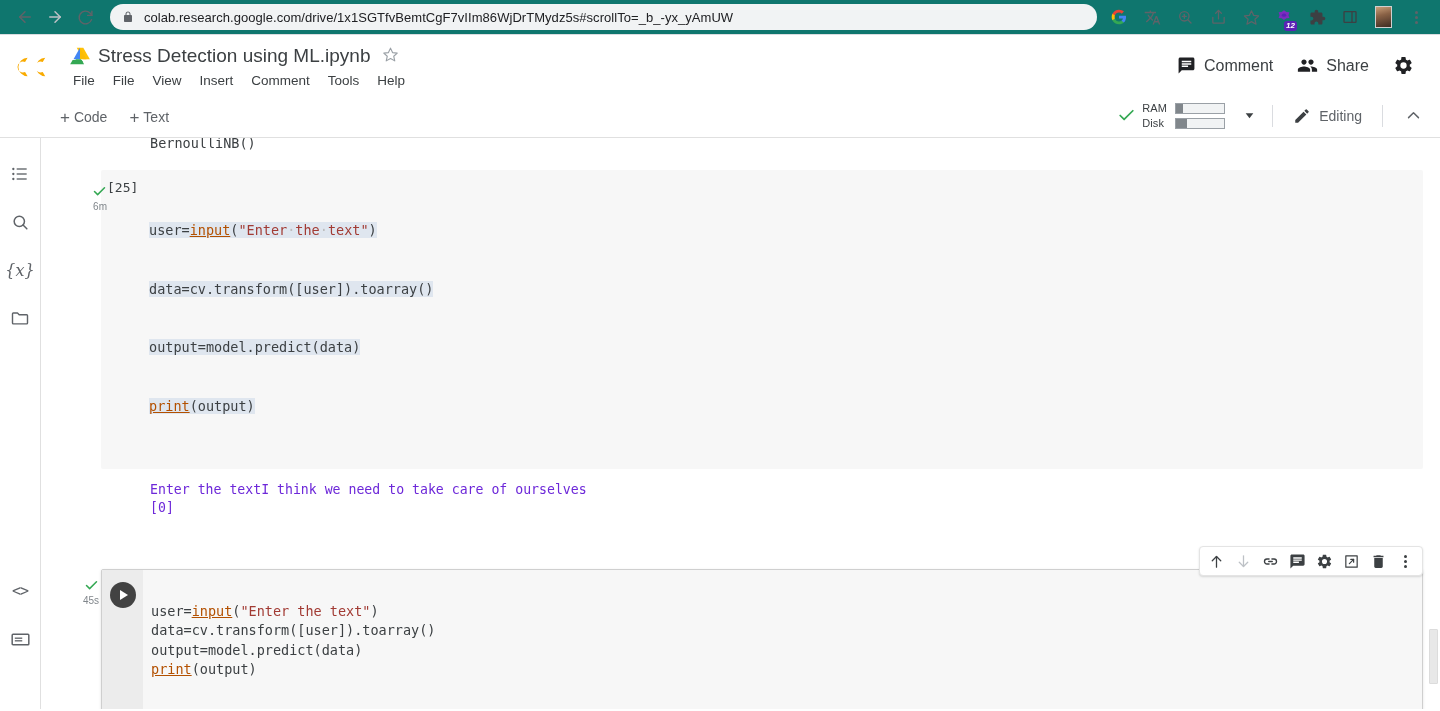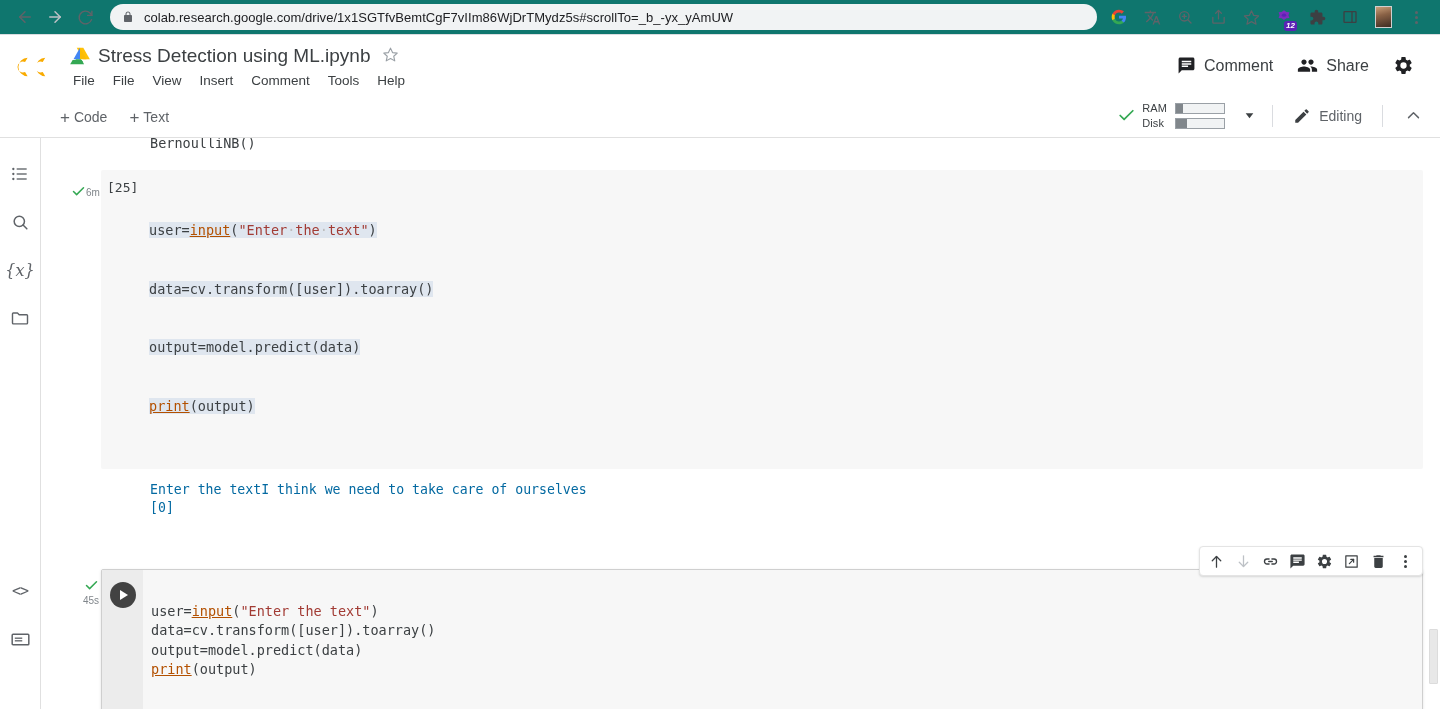--- a/index.html
+++ b/index.html
@@ -213,21 +213,21 @@
     height: 18px;
     overflow: hidden;
   }
 
   
   .cell { position: relative; }
   .cell-gutter-status {
     position: absolute;
     left: -18px; top: 0;
     width: 36px;
-    display: flex; flex-direction: row; align-items: center;
+    display: flex; flex-direction: column; align-items: flex-end;
     font-size: 10px; color: #80868b;
   }
   .status-check { color: #34a853; }
   .code-area {
     background: #f7f7f7;
     border-radius: 2px;
     display: flex;
   }
   .prompt-col {
     width: 48px;
@@ -251,21 +251,21 @@
   .code-lines .ln { display: block; }
   .code-lines .hl { background: #dfe6ef; }
   .tok-fn { color: #b35000; text-decoration: underline; }
   .tok-str { color: #a23b34; }
   .dot { color: #bdbdbd; }
 
   .out-area {
     font-family: "DejaVu Sans Mono", monospace;
     font-size: 13.2px;
     line-height: 18px;
-    color: #0369a1;
+    color: #6d28d9;
     padding: 12px 0 10px 109px;
     white-space: pre;
   }
 
   
   .cell-selected {
     border: 1px solid #cfcfcf;
     border-radius: 2px;
     box-shadow: 0 1px 3px rgba(60,64,67,.15);
     position: relative;

